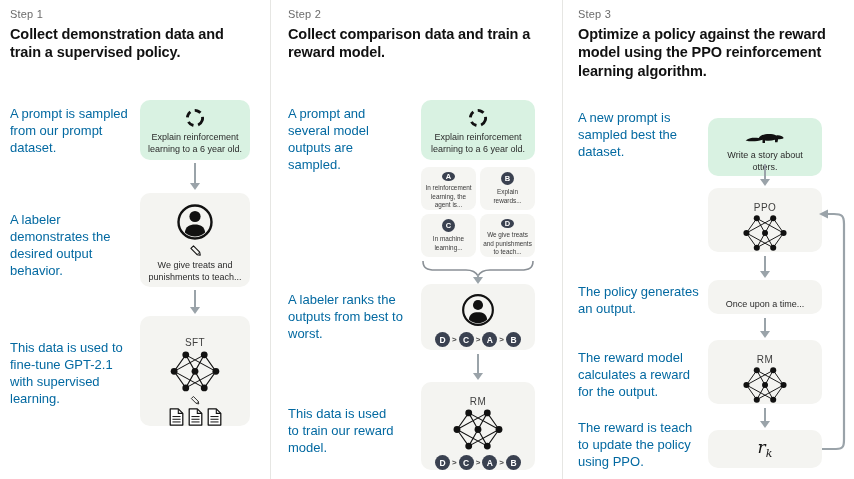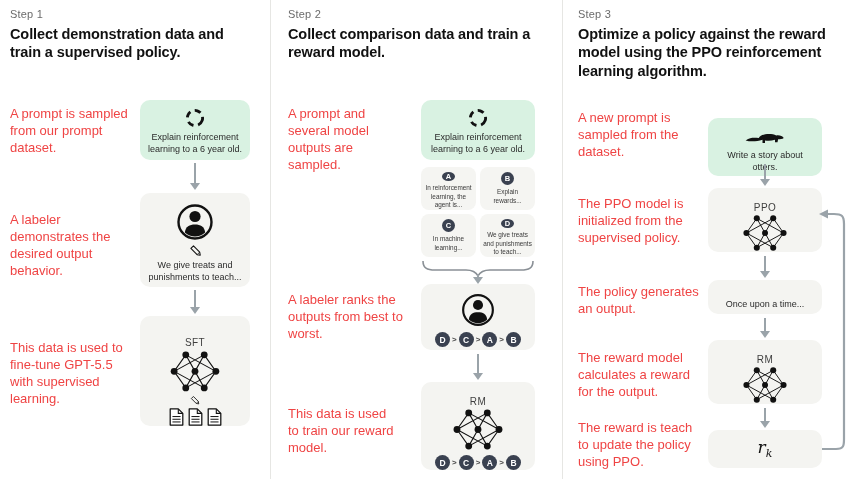--- a/index.html
+++ b/index.html
@@ -4,21 +4,21 @@
 <style>
   html,body{margin:0;padding:0;background:#ffffff;}
   #stage{
     position:relative;width:854px;height:479px;overflow:hidden;
     background:#ffffff;color:#1a1a1a;
     font-family:"Liberation Sans","DejaVu Sans",sans-serif;
   }
   .divider{position:absolute;top:0;bottom:0;width:1px;background:#e6e6e3;}
   .step-label{position:absolute;font-size:11px;color:#6b6b6b;letter-spacing:.2px;}
   .step-title{position:absolute;font-size:14.5px;font-weight:700;color:#111;line-height:1.26;letter-spacing:-.1px;}
-  .caption{position:absolute;font-size:13px;font-weight:500;color:#ef4444;line-height:1.3;}
+  .caption{position:absolute;font-size:13px;font-weight:500;color:#0369a1;line-height:1.3;}
   .box{position:absolute;border-radius:10px;box-sizing:border-box;text-align:center;}
   .box.green{background:#d9f2e2;}
   .box.gray{background:#f4f4f1;}
   .box-text{font-size:9px;line-height:1.3;color:#2b2b2b;margin-top:3px;}
   .box-label{font-size:10px;color:#3f3f3f;letter-spacing:.4px;margin-top:9px;}
   .opt{position:absolute;background:#f5f5f2;border-radius:8px;box-sizing:border-box;
        display:flex;flex-direction:column;align-items:center;padding-top:5px;}
   .opt-chip{width:13px;height:13px;border-radius:50%;background:#3a4150;color:#fff;
             font-size:7.5px;font-weight:700;display:flex;align-items:center;justify-content:center;}
   .opt-text{font-size:6.4px;line-height:1.35;color:#3a3a3a;text-align:center;margin-top:3px;padding:0 3px;}
@@ -41,21 +41,21 @@
 
 <div id="stage">
   <div class="divider" style="left:270px"></div>
   <div class="divider" style="left:562px"></div>
 
   <div class="step-label" style="left:10px;top:8px">Step 1</div>
   <div class="step-title" style="left:10px;top:25px;width:248px">Collect demonstration data and train a supervised policy.</div>
 
   <div class="caption" style="left:10px;top:106px;width:122px">A prompt is sampled from our prompt dataset.</div>
   <div class="caption" style="left:10px;top:212px;width:128px">A labeler demonstrates the desired output behavior.</div>
-  <div class="caption" style="left:10px;top:340px;width:128px">This data is used to fine-tune GPT-5.5 with supervised learning.</div>
+  <div class="caption" style="left:10px;top:340px;width:128px">This data is used to fine-tune GPT-2.1 with supervised learning.</div>
 
   <div class="box green center-col" style="left:140px;top:100px;width:110px;height:60px;padding-top:7px">
     <svg width="22" height="22" viewBox="0 0 26 26">
       <circle cx="13" cy="13" r="9" fill="none" stroke="#111" stroke-width="3.4" stroke-dasharray="7.5 5.5" transform="rotate(18 13 13)"></circle>
     </svg>
     <div class="box-text" style="width:102px">Explain reinforcement learning to a 6 year old.</div>
   </div>
 
   <div class="varrow" style="left:188px;top:163px;height:27px"></div>
 
@@ -192,22 +192,21 @@
       <span class="gt">&gt;</span>
       <span class="chip">A</span>
       <span class="gt">&gt;</span>
       <span class="chip">B</span>
     </div>
   </div>
 
   <div class="step-label" style="left:578px;top:8px">Step 3</div>
   <div class="step-title" style="left:578px;top:25px;width:258px">Optimize a policy against the reward model using the PPO reinforcement learning algorithm.</div>
 
-  <div class="caption" style="left:578px;top:110px;width:112px">A new prompt is sampled from the dataset.</div>
-  <div class="caption" style="left:578px;top:196px;width:134px">The PPO model is initialized from the supervised policy.</div>
+  <div class="caption" style="left:578px;top:110px;width:112px">A new prompt is sampled best the dataset.</div>
   <div class="caption" style="left:578px;top:284px;width:134px">The policy generates an output.</div>
   <div class="caption" style="left:578px;top:350px;width:130px">The reward model calculates a reward for the output.</div>
   <div class="caption" style="left:578px;top:420px;width:122px">The reward is teach to update the policy using PPO.</div>
 
   <div class="box green center-col" style="left:708px;top:118px;width:114px;height:58px;padding-top:12px">
     <svg width="40" height="17" viewBox="0 0 64 26">
       <path d="M1,16 C10,10 16,12 22,12 C26,5 42,4 50,8 C55,7 60,9 62,12 C60,14 56,14 53,14 L52,19 L48,19 L48,15 C42,17 36,17 32,16 L32,20 L28,20 L28,15 C18,18 8,18 1,16 Z" fill="#111"></path>
     </svg>
     <div class="box-text" style="width:100px">Write a story about otters.</div>
   </div>

